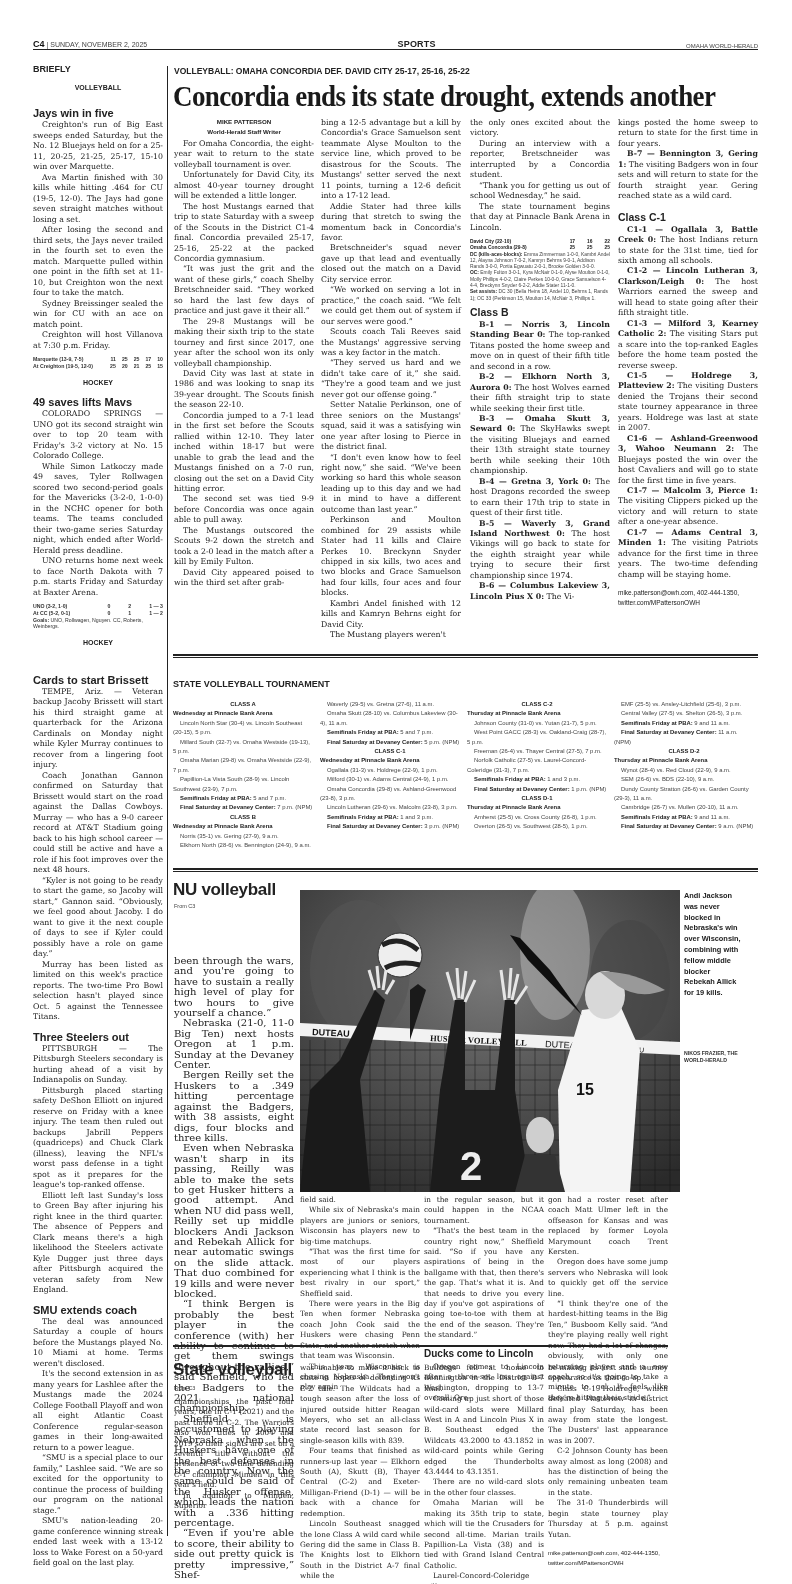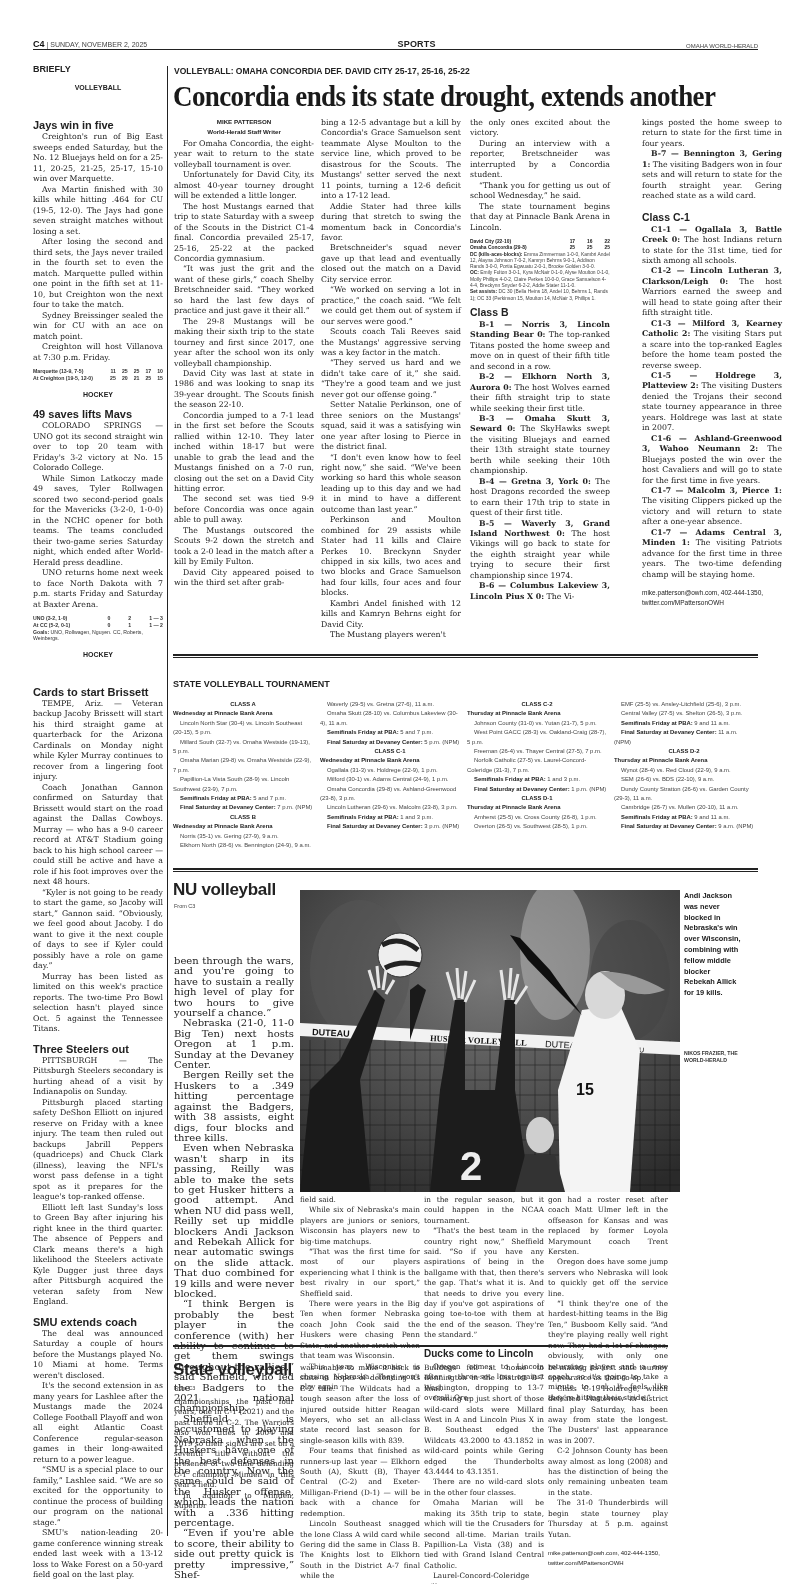--- a/index.html
+++ b/index.html
@@ -65,21 +65,21 @@
   <span class="center">SPORTS</span>
   <span class="right">OMAHA WORLD-HERALD</span>
 </div>
 
 <div class="abs rail-div"></div>
 <div class="abs rail">
   <div class="label">BRIEFLY</div>
 
   <div>
     <div class="kicker">VOLLEYBALL</div>
-    <div class="hed" style="margin-top:26px">Jays win in five</div>
+    <div class="hed" style="margin-top:14px">Jays win in five</div>
     <p>Creighton's run of Big East sweeps ended Saturday, but the No. 12 Bluejays held on for a 25-11, 20-25, 21-25, 25-17, 15-10 win over Marquette.</p>
     <p>Ava Martin finished with 30 kills while hitting .464 for CU (19-5, 12-0). The Jays had gone seven straight matches without losing a set.</p>
     <p>After losing the second and third sets, the Jays never trailed in the fourth set to even the match. Marquette pulled within one point in the fifth set at 11-10, but Creighton won the next four to take the match.</p>
     <p>Sydney Breissinger sealed the win for CU with an ace on match point.</p>
     <p>Creighton will host Villanova at 7:30 p.m. Friday.</p>
     <div class="box">
       <div class="row">
           <span>Marquette (13-9, 7-5)</span>
           <span class="nums">
             <span>11</span>
@@ -214,21 +214,21 @@
   </div>
   <div class="sub">Class B</div>
   <p><b>B-1 — Norris 3, Lincoln Standing Bear 0:</b> <span>The top-ranked Titans posted the home sweep and move on in quest of their fifth title and second in a row.</span></p>
   <p><b>B-2 — Elkhorn North 3, Aurora 0:</b> <span>The host Wolves earned their fifth straight trip to state while seeking their first title.</span></p>
   <p><b>B-3 — Omaha Skutt 3, Seward 0:</b> <span>The SkyHawks swept the visiting Bluejays and earned their 13th straight state tourney berth while seeking their 10th championship.</span></p>
   <p><b>B-4 — Gretna 3, York 0:</b> <span>The host Dragons recorded the sweep to earn their 17th trip to state in quest of their first title.</span></p>
   <p><b>B-5 — Waverly 3, Grand Island Northwest 0:</b> <span>The host Vikings will go back to state for the eighth straight year while trying to secure their first championship since 1974.</span></p>
   <p><b>B-6 — Columbus Lakeview 3, Lincoln Pius X 0:</b> <span>The Vi-</span></p>
 </div>
 
-<div class="abs col" style="left:642px; top:118px; width:140px;">
+<div class="abs col" style="left:618px; top:118px; width:140px;">
   <p style="text-indent:0">kings posted the home sweep to return to state for the first time in four years.</p>
   <p><b>B-7 — Bennington 3, Gering 1:</b> <span>The visiting Badgers won in four sets and will return to state for the fourth straight year. Gering reached state as a wild card.</span></p>
   <div class="sub" style="margin-top:8px">Class C-1</div>
   <p><b>C1-1 — Ogallala 3, Battle Creek 0:</b> <span>The host Indians return to state for the 31st time, tied for sixth among all schools.</span></p>
   <p><b>C1-2 — Lincoln Lutheran 3, Clarkson/Leigh 0:</b> <span>The host Warriors earned the sweep and will head to state going after their fifth straight title.</span></p>
   <p><b>C1-3 — Milford 3, Kearney Catholic 2:</b> <span>The visiting Stars put a scare into the top-ranked Eagles before the home team posted the reverse sweep.</span></p>
   <p><b>C1-5 — Holdrege 3, Platteview 2:</b> <span>The visiting Dusters denied the Trojans their second state tourney appearance in three years. Holdrege was last at state in 2007.</span></p>
   <p><b>C1-6 — Ashland-Greenwood 3, Wahoo Neumann 2:</b> <span>The Bluejays posted the win over the host Cavaliers and will go to state for the first time in five years.</span></p>
   <p><b>C1-7 — Malcolm 3, Pierce 1:</b> <span>The visiting Clippers picked up the victory and will return to state after a one-year absence.</span></p>
   <p><b>C1-7 — Adams Central 3, Minden 1:</b> <span>The visiting Patriots advance for the first time in three years. The two-time defending champ will be staying home.</span></p>

